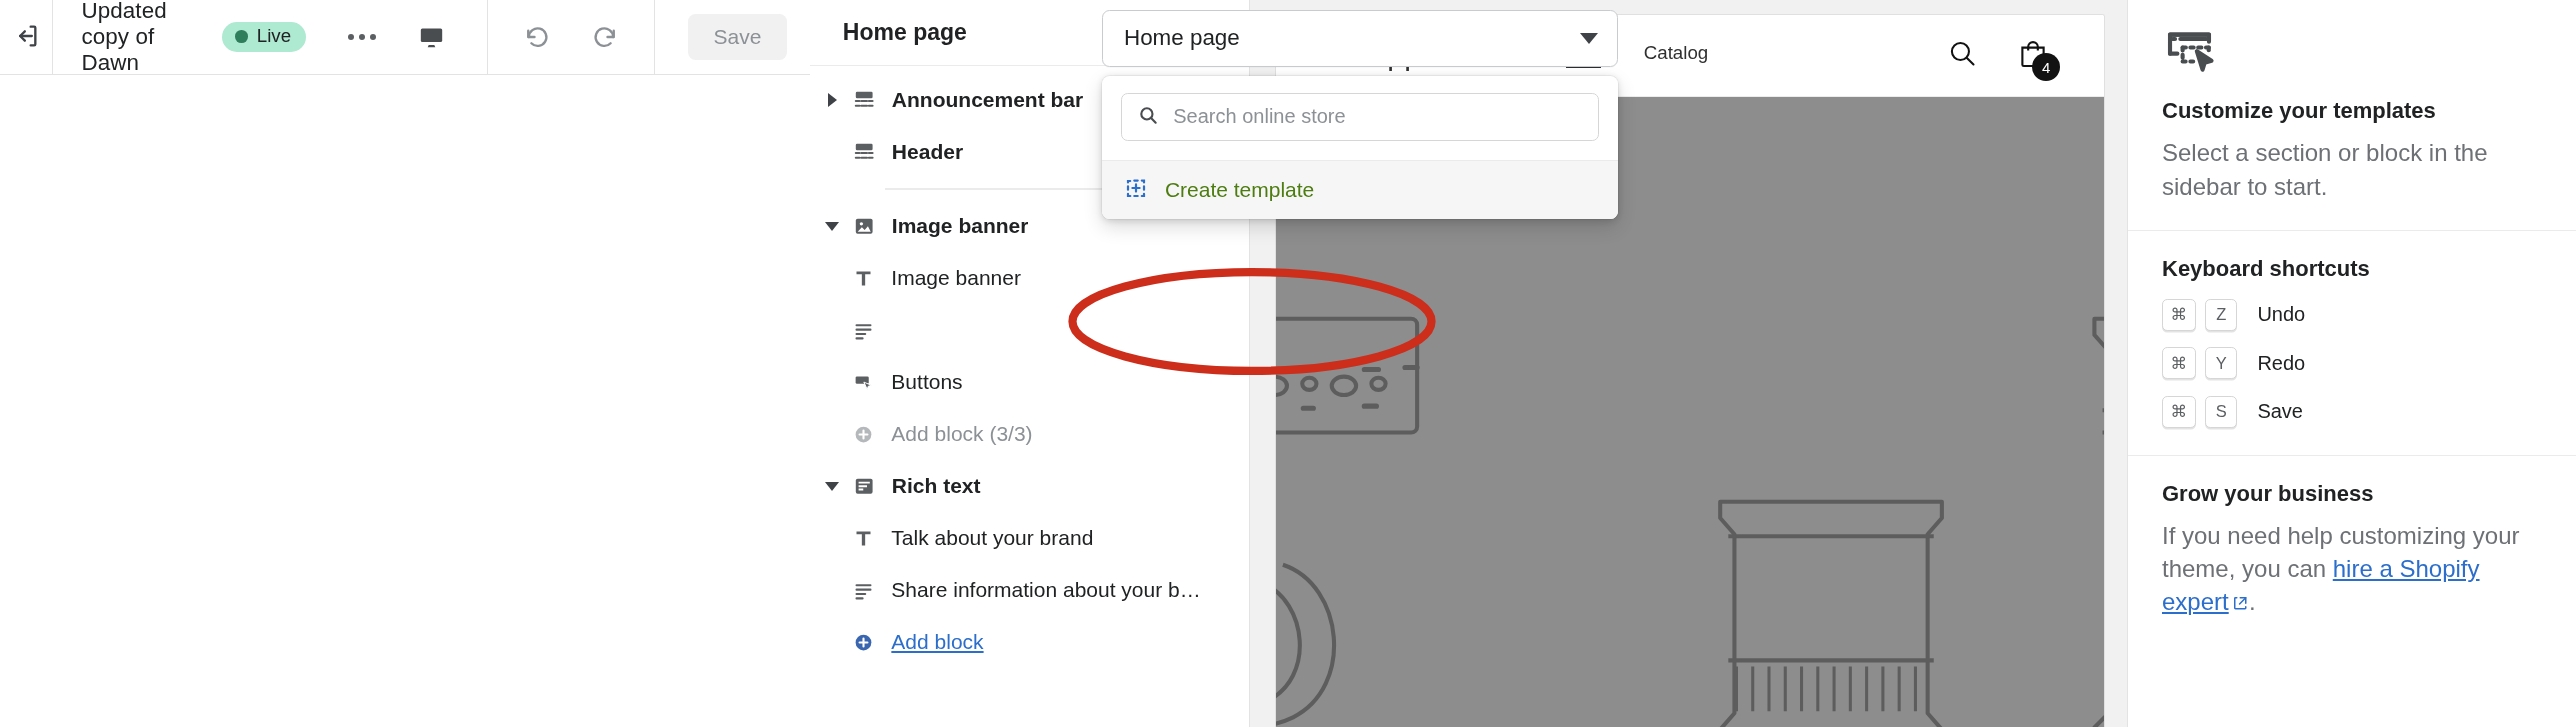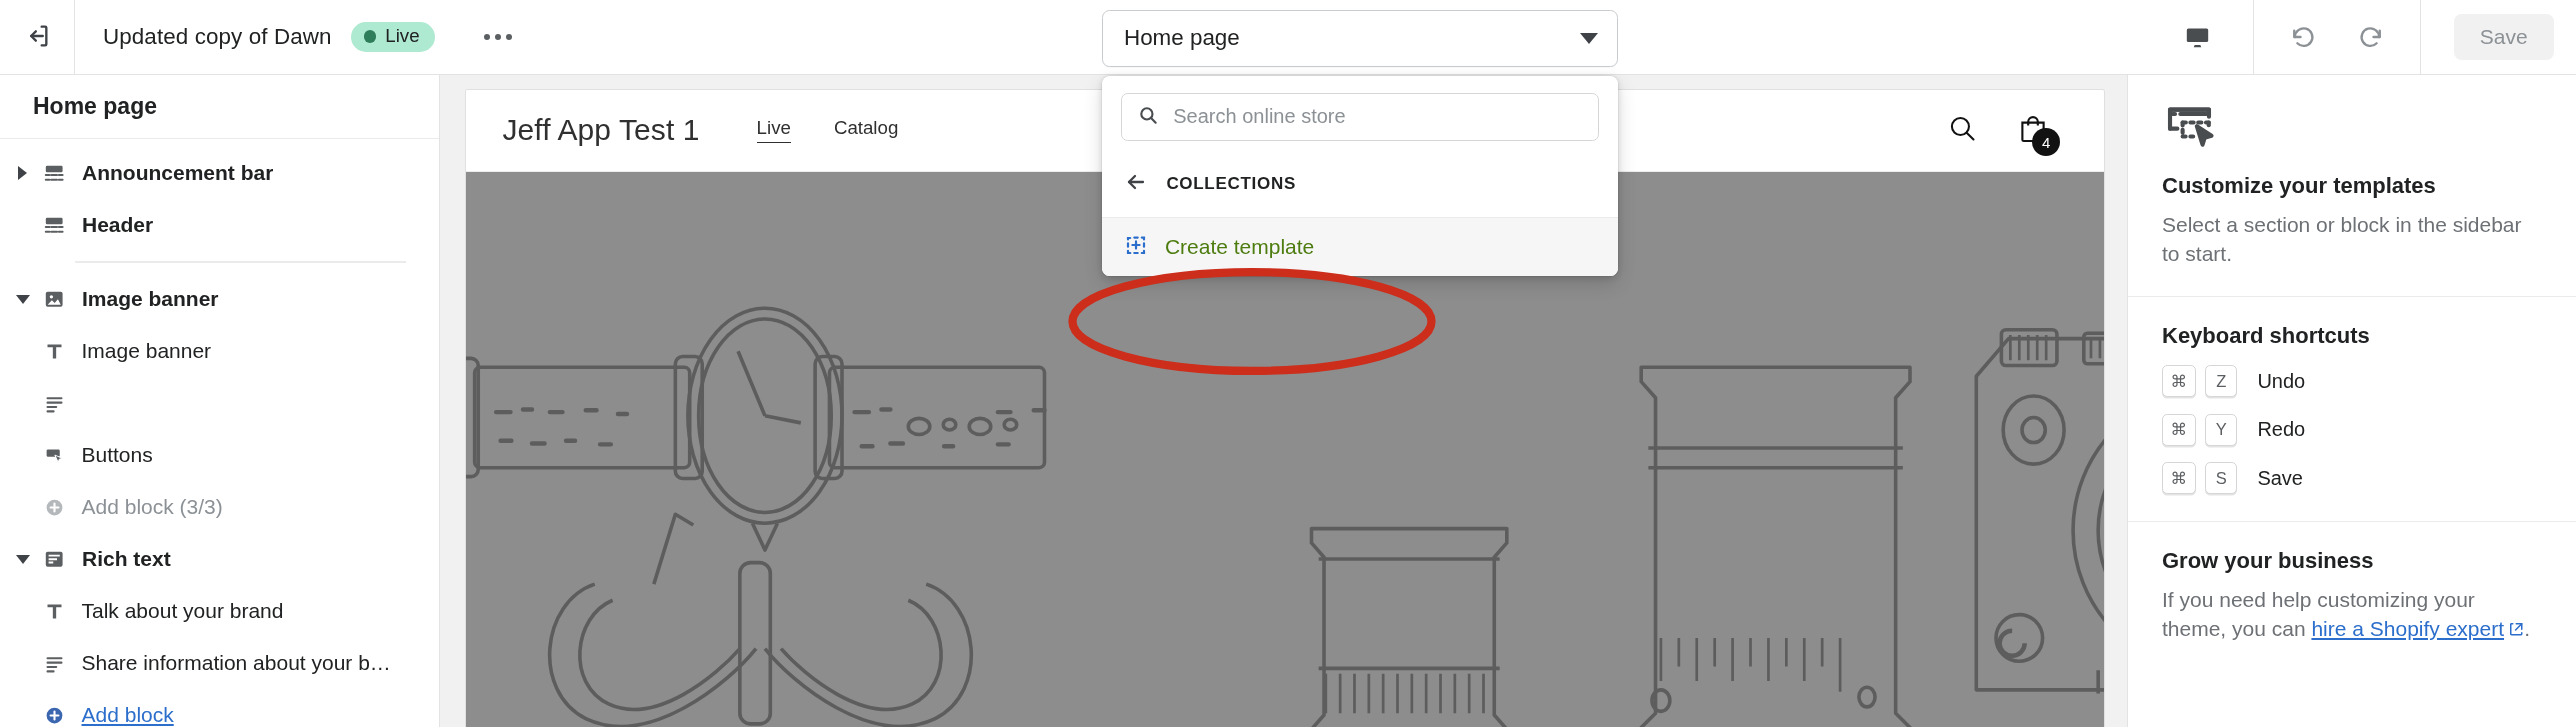--- a/index.html
+++ b/index.html
@@ -3,21 +3,21 @@
 <meta charset="utf-8">
 <style>
   * { box-sizing: border-box; margin: 0; padding: 0; }
   html, body {
     width: 2576px; height: 727px;
     overflow: hidden;
     font-family: "Liberation Sans", sans-serif;
     background: #fff;
     color: #202223;
   }
-  .app { position: relative; width: 2576px; height: 727px; display: flex; flex-direction: column; }
+  .app { position: relative; width: 2576px; height: 727px; display: flex; flex-direction: row; }
 
   
   .topbar {
     height: 75px; flex: 0 0 75px;
     display: flex; align-items: center;
     background: #fff;
     border-bottom: 1.5px solid #e3e3e3;
     position: relative; z-index: 40;
   }
   .tb-exit {
@@ -139,21 +139,21 @@
   
   .rightpanel {
     width: 449px; flex: 0 0 449px;
     background: #fff; border-left: 1.5px solid #e3e3e3;
     overflow: hidden;
   }
   .rp-sec { padding: 25.4px 34px 27px 34px; border-bottom: 1.5px solid #ebebeb; }
   .rp-sec:last-child { border-bottom: none; }
   .rp-icon { margin-bottom: 15px; }
   .rp-h { font-size: 22px; font-weight: 700; color: #202223; margin-bottom: 12px; }
-  .rp-p { font-size: 21px; line-height: 1.38; color: #6d7175; }
+  .rp-p { font-size: 24px; line-height: 1.38; color: #6d7175; }
   .rp-link { color: #2c6ecb; text-decoration: underline; }
   .rp-ext { display: inline-block; vertical-align: -1.5px; margin-left: 3.7px;}
   .kb-row { display: flex; align-items: center; gap: 9.7px; margin-top: 16.5px; }
   .key {
     min-width: 32px; height: 32px; padding: 0 7.5px;
     border: 1.5px solid #d6d6d6; border-radius: 5.2px;
     box-shadow: 0 1.5px 0 #e3e3e3;
     display: flex; align-items: center; justify-content: center;
     font-size: 16.5px; color: #5c5f62; background: #fff;
   }
@@ -556,29 +556,20 @@
         <span>
           <svg width="22.4" height="22.4" viewBox="0 0 24 24" fill="none" stroke="#4a4d50" stroke-width="2.3">
               <circle cx="10.6" cy="10.6" r="6"></circle>
               <path d="M15.1 15.1L20 20" stroke-linecap="round"></path>
             </svg>
         </span>
         <input type="text" value="" placeholder="Search online store" style="">
       </div>
     </div>
 
-    <div class="dd-back">
-      <span>
-        <svg width="24" height="24" viewBox="0 0 24 24" fill="none" stroke="#3f4246" stroke-width="2.3" stroke-linecap="round" stroke-linejoin="round">
-            <path d="M19 12H5"></path>
-            <path d="M11 6l-6 6 6 6"></path>
-          </svg>
-      </span>
-      <span class="dd-back-text">COLLECTIONS</span>
-    </div>
 
     <div class="dd-div"></div>
 
 
     <div class="dd-item create">
       <span>
         <svg width="24" height="24" viewBox="0 0 24 24" fill="none" stroke="#2c6ecb" stroke-width="2.2" stroke-linecap="round">
           <path d="M4 6.5V5h2.2M10.3 4.6h3.4M17.8 4.6H20v1.9M20 10.3v3.4M20 17.8V20h-2.2M13.7 20h-3.4M6.3 20H4v-2.2M4 13.7v-3.4" stroke-dasharray="0 0"></path>
           <path d="M12 8.4v7.2M8.4 12h7.2"></path>
         </svg>

